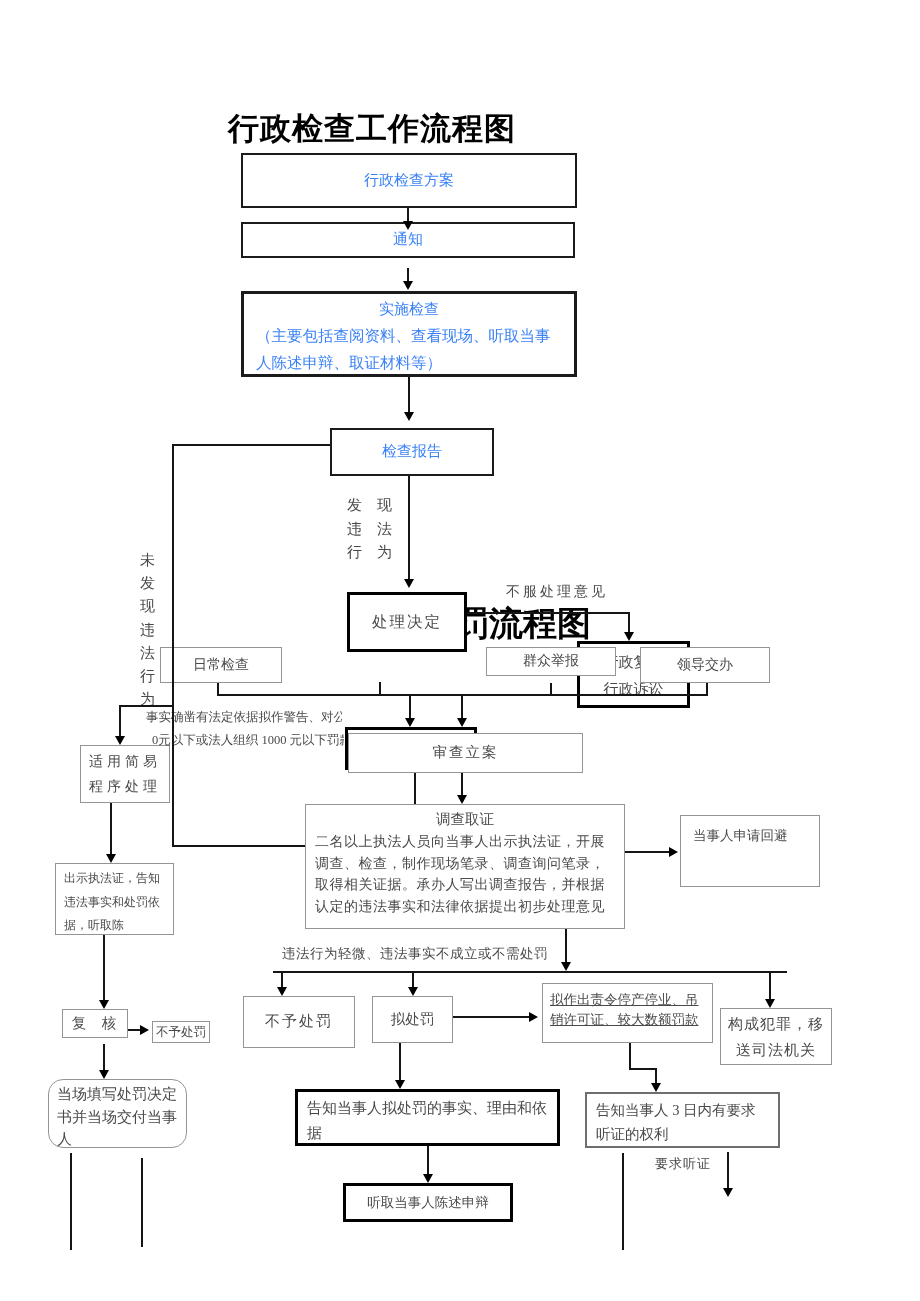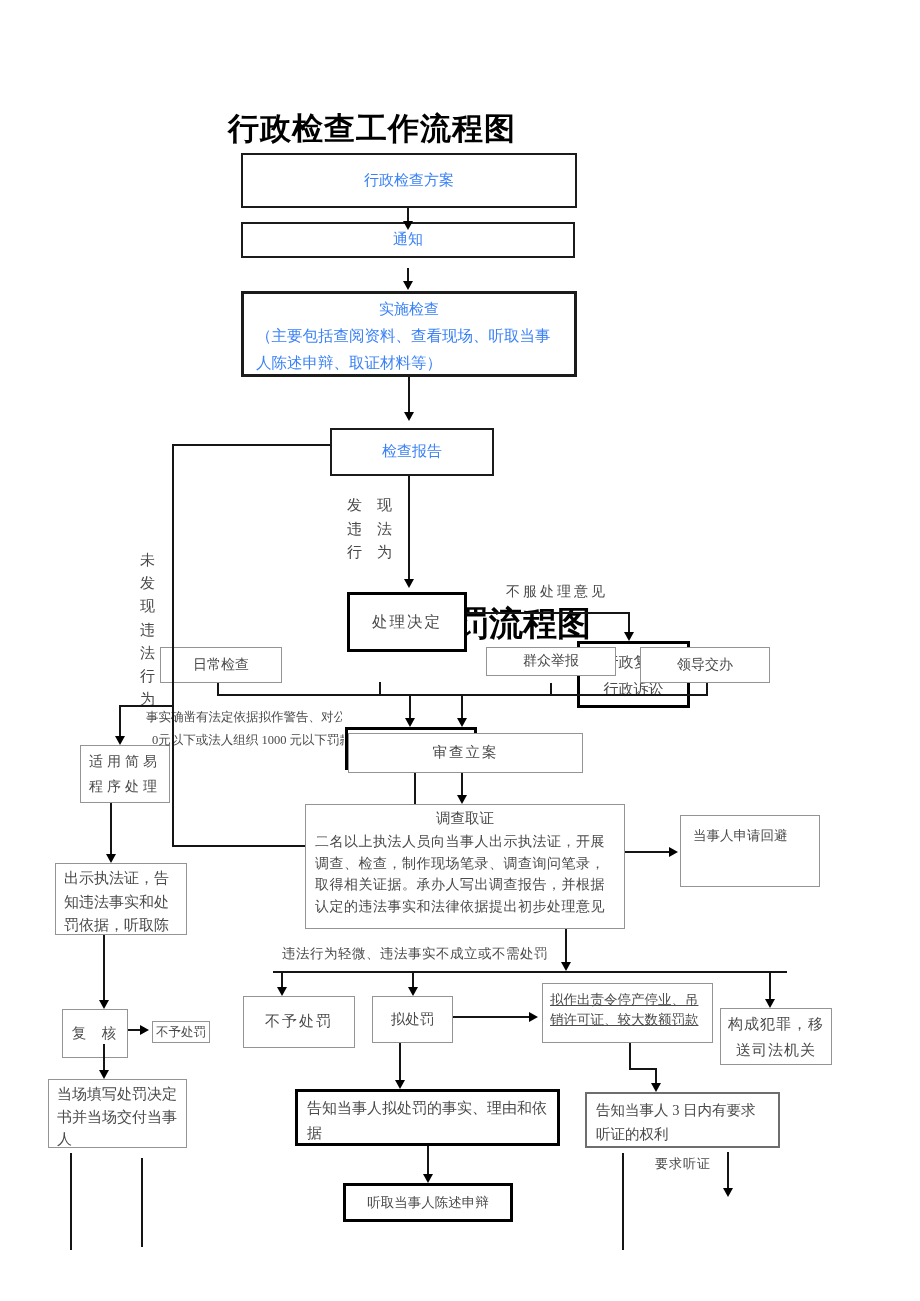--- a/index.html
+++ b/index.html
@@ -63,35 +63,35 @@
   </div>
 
   <div class="bx bk3" style="left:345px;top:727px;width:132px;height:43px;z-index:0;"></div>
   <div class="bx thin" style="left:348px;top:733px;width:235px;height:40px;letter-spacing:2px;font-size:14.5px;">
     <span>审查立案</span>
   </div>
 
   <div class="bx thin" style="left:80px;top:745px;width:90px;height:58px;font-size:14px;letter-spacing:4px;line-height:25px;">
     <span>适用简易程序处理</span>
   </div>
-  <div class="bx thin" style="left:55px;top:863px;width:132px;height:72px;display:block;padding:3px 8px;font-size:15px;">
+  <div class="bx thin" style="left:55px;top:863px;width:119px;height:72px;display:block;padding:3px 8px;font-size:12px;">
     <span class="blocktext" style="line-height:23.5px;">出示执法证，告知违法事实和处罚依据，听取陈</span>
   </div>
-  <div class="bx thin" style="left:62px;top:1009px;width:66px;height:49px;font-size:14.5px;letter-spacing:6px;padding-left:4px;">
+  <div class="bx thin" style="left:62px;top:1009px;width:66px;height:29px;font-size:14.5px;letter-spacing:6px;padding-left:4px;">
     <span>复 核</span>
   </div>
   <div class="bx thin" style="left:152px;top:1021px;width:58px;height:22px;font-size:12.5px;">
     <span>不予处罚</span>
   </div>
-  <div class="bx thin" style="left:48px;top:1079px;width:139px;height:69px;display:block;padding:3px 8px;font-size:15px;">
+  <div class="bx thin" style="left:48px;top:1079px;width:139px;height:69px;display:block;padding:3px 8px;font-size:15px;border-radius:15px;">
     <span class="blocktext" style="line-height:22.5px;">当场填写处罚决定书并当场交付当事人</span>
   </div>
 
   <div class="bx thin" style="left:305px;top:804px;width:320px;height:125px;display:block;padding:2px 9px;">
-    <span class="blocktext" style="text-align:center;font-size:14.5px;line-height:24px;font-family:Liberation Mono, monospace;">调查取证</span>
+    <span class="blocktext" style="text-align:center;font-size:14.5px;line-height:24px;">调查取证</span>
     <span class="blocktext" style="font-size:14px;line-height:21.5px;letter-spacing:0.5px;">二名以上执法人员向当事人出示执法证，开展调查、检查，制作现场笔录、调查询问笔录，取得相关证据。承办人写出调查报告，并根据认定的违法事实和法律依据提出初步处理意见</span>
   </div>
   <div class="bx thin" style="left:680px;top:815px;width:140px;height:72px;display:block;padding:10px 12px;font-size:13.5px;">
     <span class="blocktext">当事人申请回避</span>
   </div>
 
   <div class="bx thin" style="left:243px;top:996px;width:112px;height:52px;font-size:15px;letter-spacing:2px;">
     <span>不予处罚</span>
   </div>
   <div class="bx thin" style="left:372px;top:996px;width:81px;height:47px;font-size:14.5px;">

